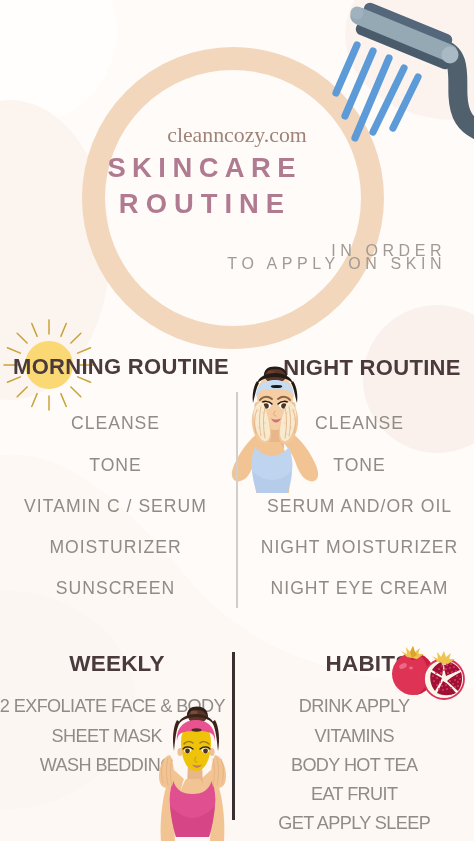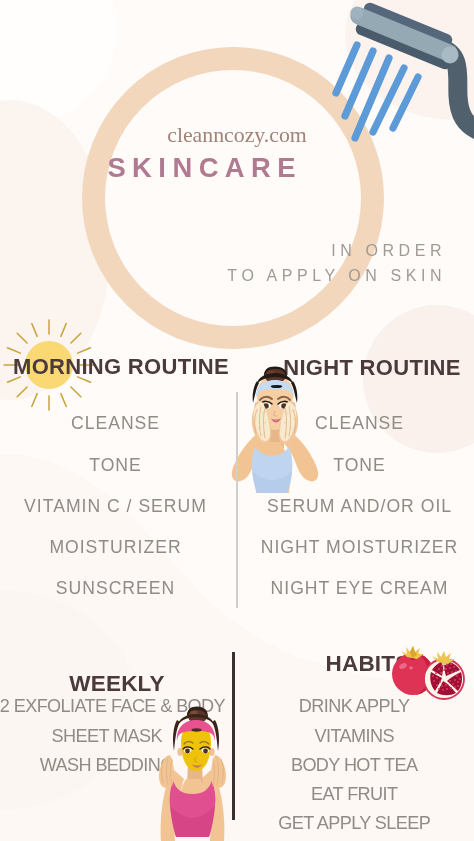--- a/index.html
+++ b/index.html
@@ -12,28 +12,28 @@
   .brand{position:absolute;left:0;top:125px;width:474px;text-align:center;
          font-family:"Liberation Serif",serif;font-size:21.8px;color:#A08376;
          letter-spacing:0px;line-height:1;}
   .ttl{position:absolute;left:0;width:403px;text-align:center;
        font-weight:700;color:#B07B91;font-family:"Liberation Sans",sans-serif;}
   .ttl1{top:152px;font-size:27.4px;letter-spacing:6.45px;text-indent:6.45px;}
   .ttl2{top:188px;font-size:27.4px;letter-spacing:7.0px;text-indent:7.0px;}
   .sub{position:absolute;left:0;width:446px;text-align:right;
        font-size:16px;color:#A09A93;letter-spacing:4.55px;text-indent:4.55px;line-height:1;}
   .sub1{top:243px;}
-  .sub2{top:268px;}
+  .sub2{top:256px;}
 
   
   .h2{position:absolute;font-weight:700;color:#4A3A3C;white-space:nowrap;line-height:1;
       font-size:22px;letter-spacing:.3px;}
   .h-morning{left:-4px;top:356px;width:250px;text-align:center;}
   .h-night{left:248px;top:357px;width:248px;text-align:center;}
-  .h-weekly{left:0px;top:653px;width:234px;text-align:center;font-size:22.5px;letter-spacing:.2px;margin-top:20px;}
+  .h-weekly{left:0px;top:653px;width:234px;text-align:center;font-size:22.5px;letter-spacing:.2px;}
   .h-habits{left:236px;top:653px;width:264px;text-align:center;font-size:22.5px;letter-spacing:.2px;}
 
   
   .col{position:absolute;width:238px;}
   .col-left{left:-4px;top:0;}
   .col-right{left:240px;top:0;}
   .li{position:absolute;width:100%;text-align:center;color:#918B85;white-space:nowrap;
       line-height:1;font-size:17.6px;letter-spacing:1.0px;text-indent:1.0px;}
   .r0{top:415px;} .r1{top:457px;} .r2{top:498px;} .r3{top:539px;} .r4{top:580px;}
 
@@ -99,20 +99,21 @@
 
     <line x1="359" y1="16" x2="449" y2="53" stroke="#95A9B5" stroke-width="17.5" stroke-linecap="round"></line>
 
     <circle cx="357" cy="13" r="6.5" fill="#9FB2BD"></circle>
 
     <circle cx="450" cy="55" r="8.5" fill="#A9BAC4"></circle>
   </svg>
 
   <div class="brand">cleanncozy.com</div>
   <div class="ttl ttl1">SKINCARE</div>
+  <div class="ttl ttl2">ROUTINE</div>
   <div class="sub sub1">IN ORDER</div>
   <div class="sub sub2">TO APPLY ON SKIN</div>
 
   <svg class="layer" viewBox="0 0 474 841" width="474" height="841">
     <g stroke="#C8A33A" stroke-width="1.5" stroke-linecap="round">
       <g id="sunrays">
           <line x1="49.00" y1="334.00" x2="49.00" y2="320.00"></line>
           <line x1="60.86" y1="336.36" x2="66.22" y2="323.43"></line>
           <line x1="70.92" y1="343.08" x2="80.82" y2="333.18"></line>
           <line x1="77.64" y1="353.14" x2="90.57" y2="347.78"></line>

